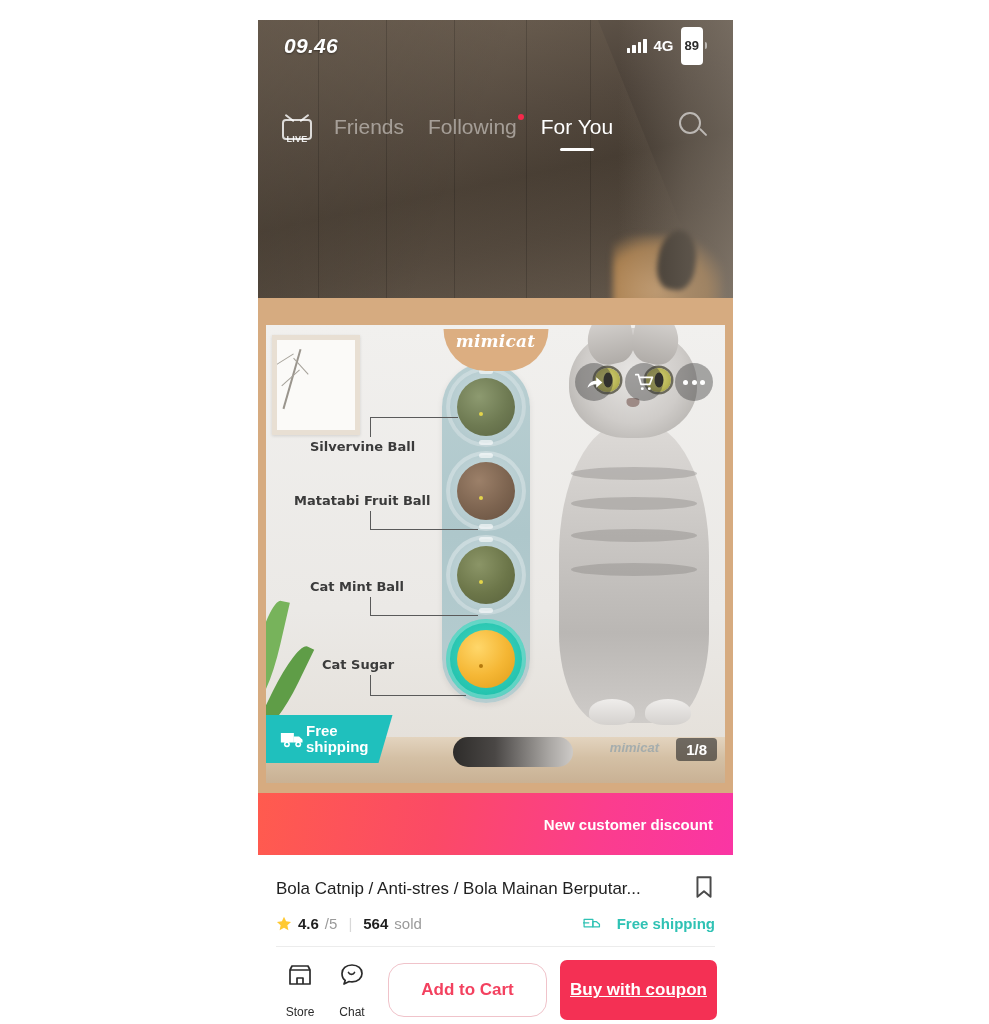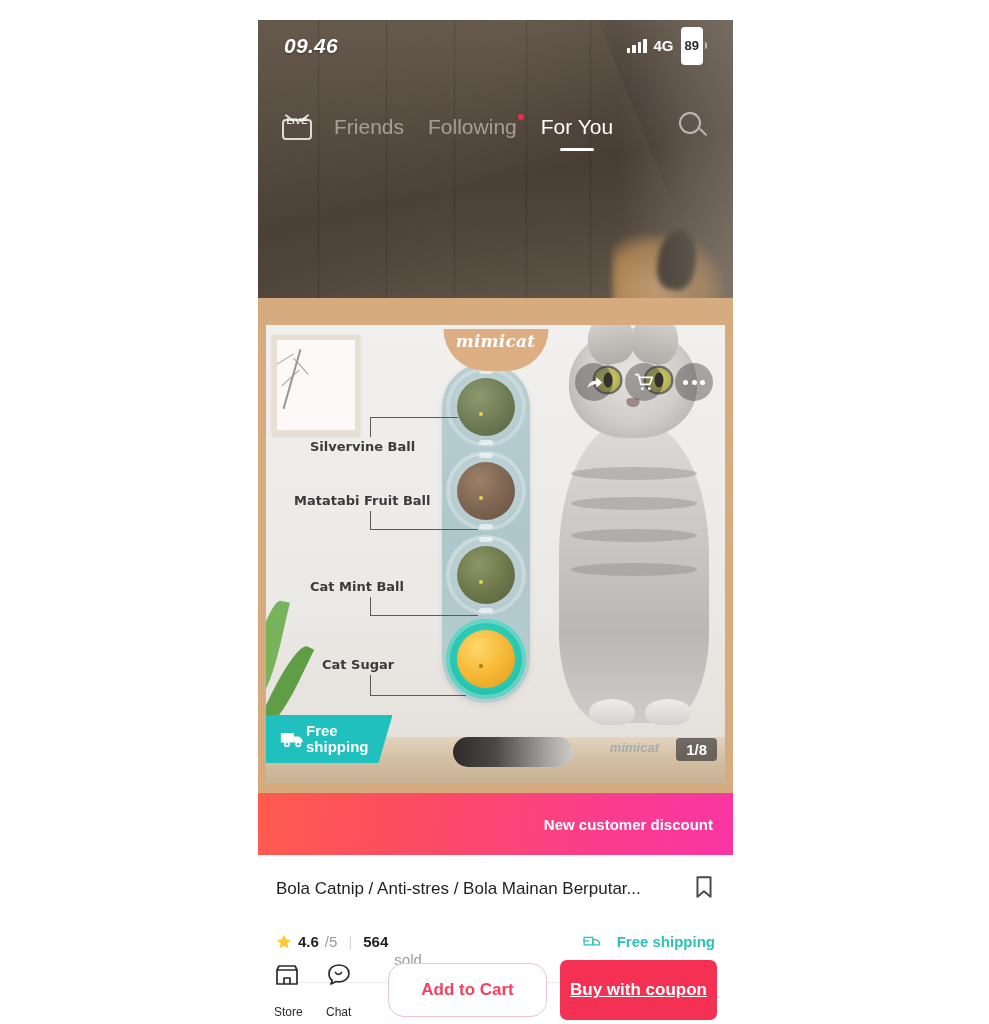--- a/index.html
+++ b/index.html
@@ -85,21 +85,21 @@
     position:absolute;left:0;top:5px;width:30px;height:21px;
     border:2.3px solid rgba(255,255,255,.80);border-radius:4px;box-sizing:border-box;
   }
   .live-icon .ant{
     position:absolute;width:11px;height:2.2px;background:rgba(255,255,255,.80);
     top:3px;border-radius:2px;
   }
   .live-icon .ant.l{left:2px;transform:rotate(38deg);}
   .live-icon .ant.r{right:2px;transform:rotate(-38deg);}
   .live-icon .txt{
-    position:absolute;left:0;top:2px;width:30px;text-align:center;
+    position:absolute;left:0;top:20px;width:30px;text-align:center;
     font-size:9px;font-weight:bold;color:rgba(255,255,255,.88);letter-spacing:.3px;
   }
   .navtab{
     font-size:21px;color:rgba(232,228,224,.55);margin-right:24px;
     position:relative;white-space:nowrap;
   }
   .navtab.active{color:#fff;font-weight:500;}
   .navtab .dot{
     position:absolute;right:-7px;top:-1px;width:6px;height:6px;
     border-radius:50%;background:#f5294b;
@@ -309,34 +309,34 @@
     text-overflow:ellipsis;flex:1;
   }
   .metarow{
     display:flex;align-items:center;padding:12px 18px 14px 18px;
     font-size:15px;color:#1f1f1f;gap:6px;
   }
   .rating{font-weight:bold;}
   .of5{color:#9a9a9a;}
   .sep{color:#d8d8d8;margin:0 5px;}
   .soldn{font-weight:bold;}
-  .soldlbl{color:#9a9a9a;margin-top:36px;}
+  .soldlbl{color:#9a9a9a;}
   .freeship-meta{
     margin-left:auto;color:#2fc2b4;font-weight:bold;display:flex;
     align-items:center;gap:15px;
   }
   .divider{height:1px;background:#ececec;margin:0 18px;}
 
   
   .bottombar{
     position:absolute;left:0;top:936px;width:475px;height:68px;
     display:flex;align-items:center;padding:0 16px;box-sizing:border-box;gap:0;
   }
   .iconbtn{
-    width:52px;display:flex;flex-direction:column;align-items:flex-start;gap:17px;
+    width:52px;display:flex;flex-direction:column;align-items:center;gap:17px;
   }
   .iconbtn .lbl{font-size:12px;color:#2b2b2b;}
   .cartbtn{
     margin-left:10px;flex:1;height:52px;border:1.4px solid #f0c3ca;border-radius:16px;
     background:#fff;color:#f3415f;font-size:17px;font-weight:bold;
     display:flex;align-items:center;justify-content:center;
   }
   .buybtn{
     margin-left:13px;flex:1;height:60px;border-radius:7px;background:#f43054;
     color:#fff;font-size:17px;font-weight:bold;text-align:center;line-height:1.12;

